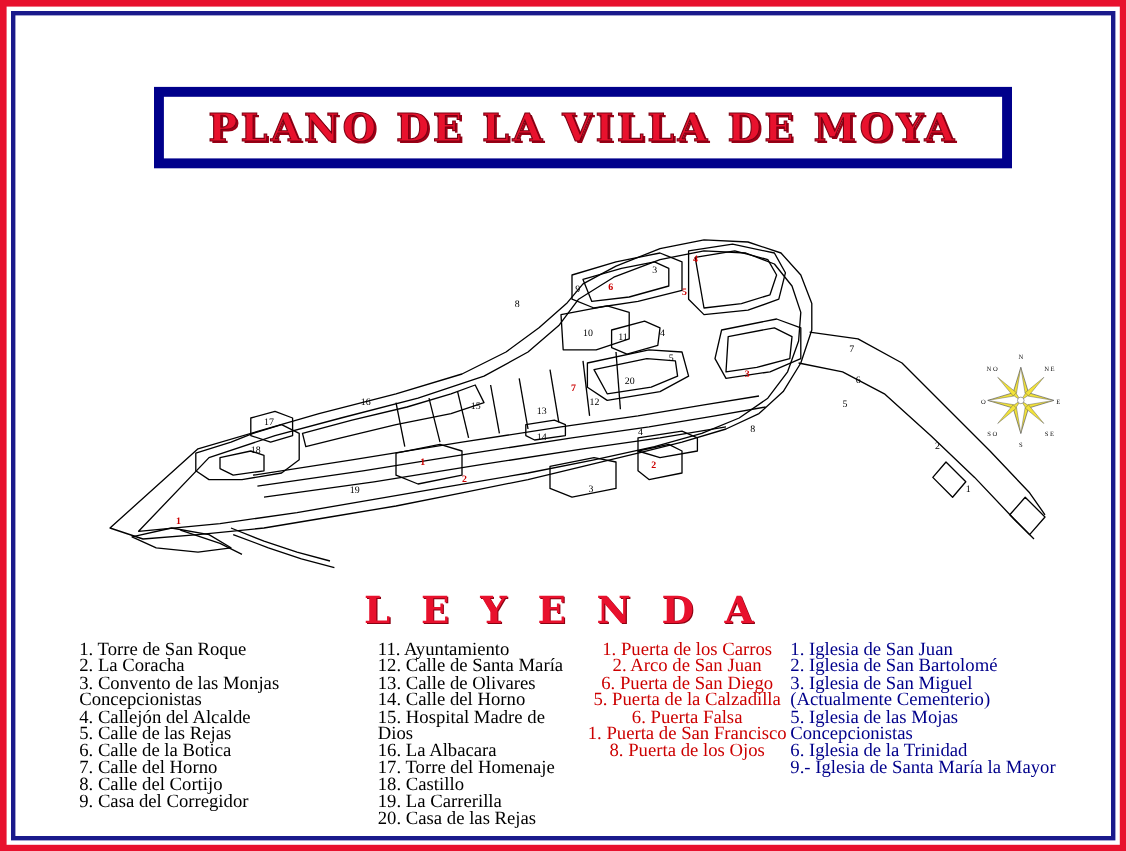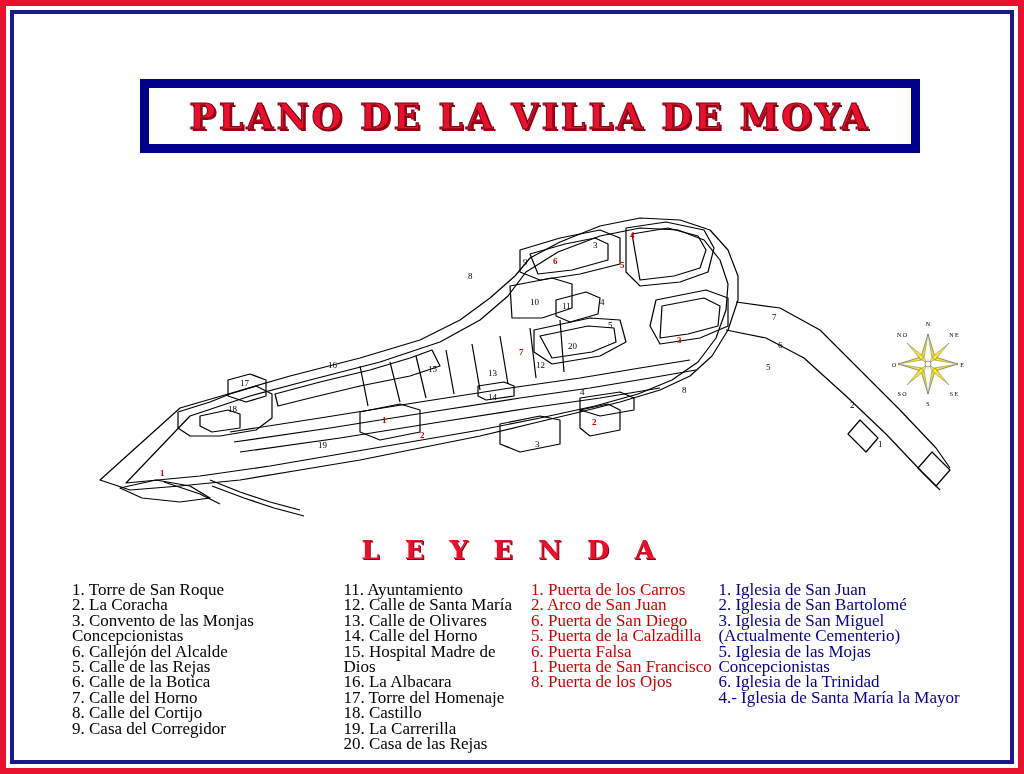--- a/index.html
+++ b/index.html
@@ -89,21 +89,21 @@
   }
   
   .legend-title {
     position: absolute;
     left: 0;
     top: 535px;
     width: 1024px;
     text-align: center;
     font-family: "DejaVu Serif", serif;
     font-weight: bold;
-    font-size: 26px;
+    font-size: 34px;
     letter-spacing: 8px;
     color: #e8112d;
     text-shadow: 1px 1px 0 #8b0012;
   }
   
   .legend {
     position: absolute;
     left: 60px;
     top: 582px;
     width: 920px;
@@ -111,21 +111,21 @@
     gap: 0px;
     align-items: flex-start;
   }
   .legend-col {
     font-size: 17px;
     line-height: 15.4px;
     color: #000000;
   }
   .legend-col.c1 { width: 275px; padding-left: 12px; }
   .legend-col.c2 { width: 190px; }
-  .legend-col.c3 { width: 190px; color: #cc0000; }
+  .legend-col.c3 { width: 190px; color: #cc0000; text-align: center; }
   .legend-col.c4 { width: 265px; color: #00008b; }
   .legend-item { white-space: normal; }
 </style>
 </head>
 <body>
 
 <div id="page">
 
   <div class="frame-outer"></div>
   <div class="frame-inner"></div>
@@ -269,21 +269,21 @@
     </svg>
   </div>
 
   <div class="legend-title">L E Y E N D A</div>
 
   <div class="legend">
     <div class="legend-col c1">
       <div class="legend-item">1. Torre de San Roque</div>
       <div class="legend-item">2. La Coracha</div>
       <div class="legend-item">3. Convento de las Monjas Concepcionistas</div>
-      <div class="legend-item">6. Callejón del Alcalde</div>
+      <div class="legend-item">4. Callejón del Alcalde</div>
       <div class="legend-item">5. Calle de las Rejas</div>
       <div class="legend-item">6. Calle de la Botica</div>
       <div class="legend-item">7. Calle del Horno</div>
       <div class="legend-item">8. Calle del Cortijo</div>
       <div class="legend-item">9. Casa del Corregidor</div>
     </div>
     <div class="legend-col c2">
       <div class="legend-item">11. Ayuntamiento</div>
       <div class="legend-item">12. Calle de Santa María</div>
       <div class="legend-item">13. Calle de Olivares</div>
@@ -303,17 +303,17 @@
       <div class="legend-item">6. Puerta Falsa</div>
       <div class="legend-item">1. Puerta de San Francisco</div>
       <div class="legend-item">8. Puerta de los Ojos</div>
     </div>
     <div class="legend-col c4">
       <div class="legend-item">1. Iglesia de San Juan</div>
       <div class="legend-item">2. Iglesia de San Bartolomé</div>
       <div class="legend-item">3. Iglesia de San Miguel (Actualmente Cementerio)</div>
       <div class="legend-item">5. Iglesia de las Mojas Concepcionistas</div>
       <div class="legend-item">6. Iglesia de la Trinidad</div>
-      <div class="legend-item">4.- Iglesia de Santa María la Mayor</div>
+      <div class="legend-item">9.- Iglesia de Santa María la Mayor</div>
     </div>
   </div>
 
 </div>
 
 </body></html>

